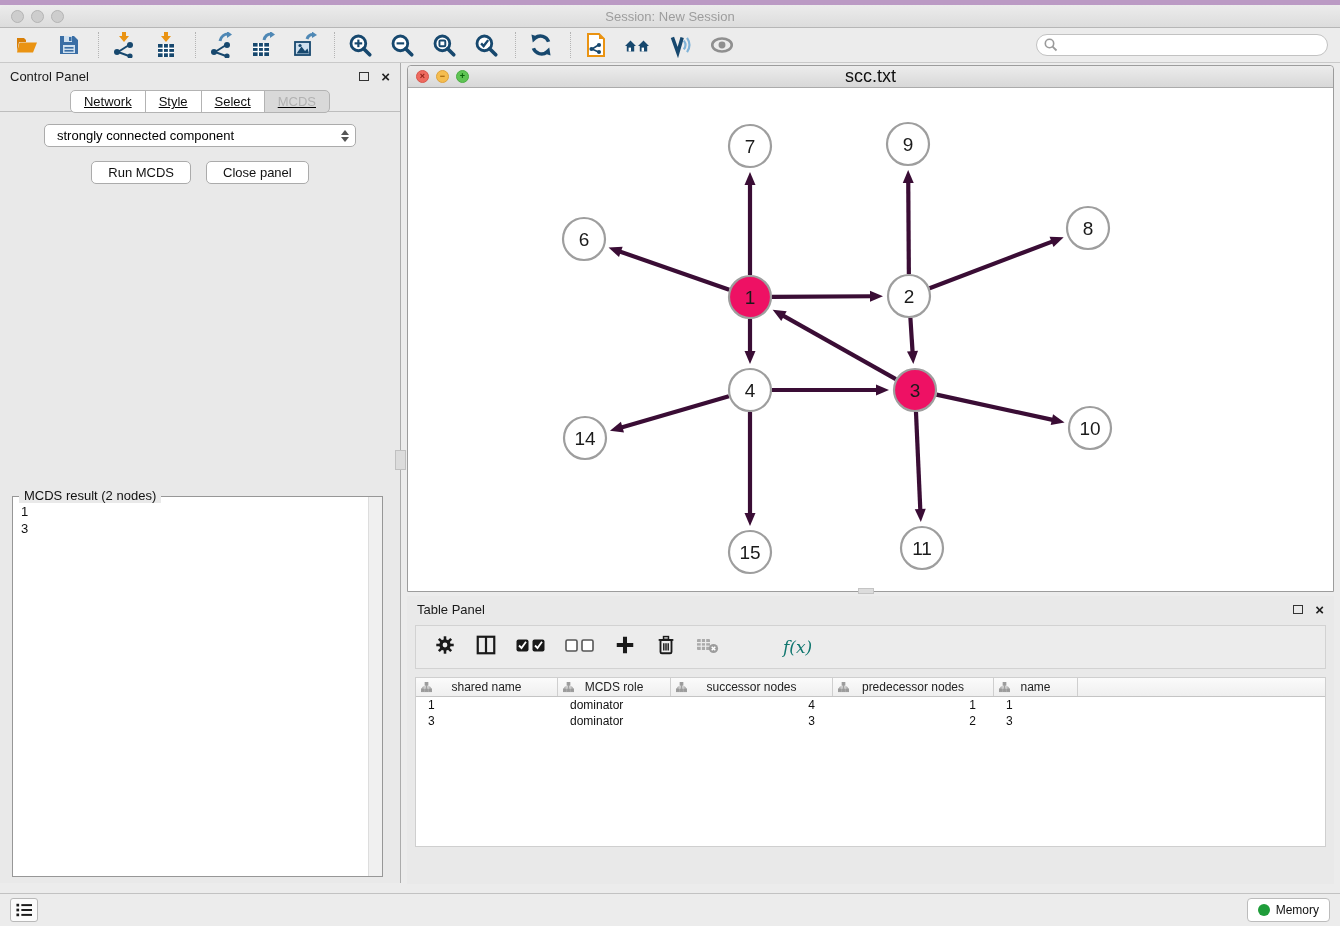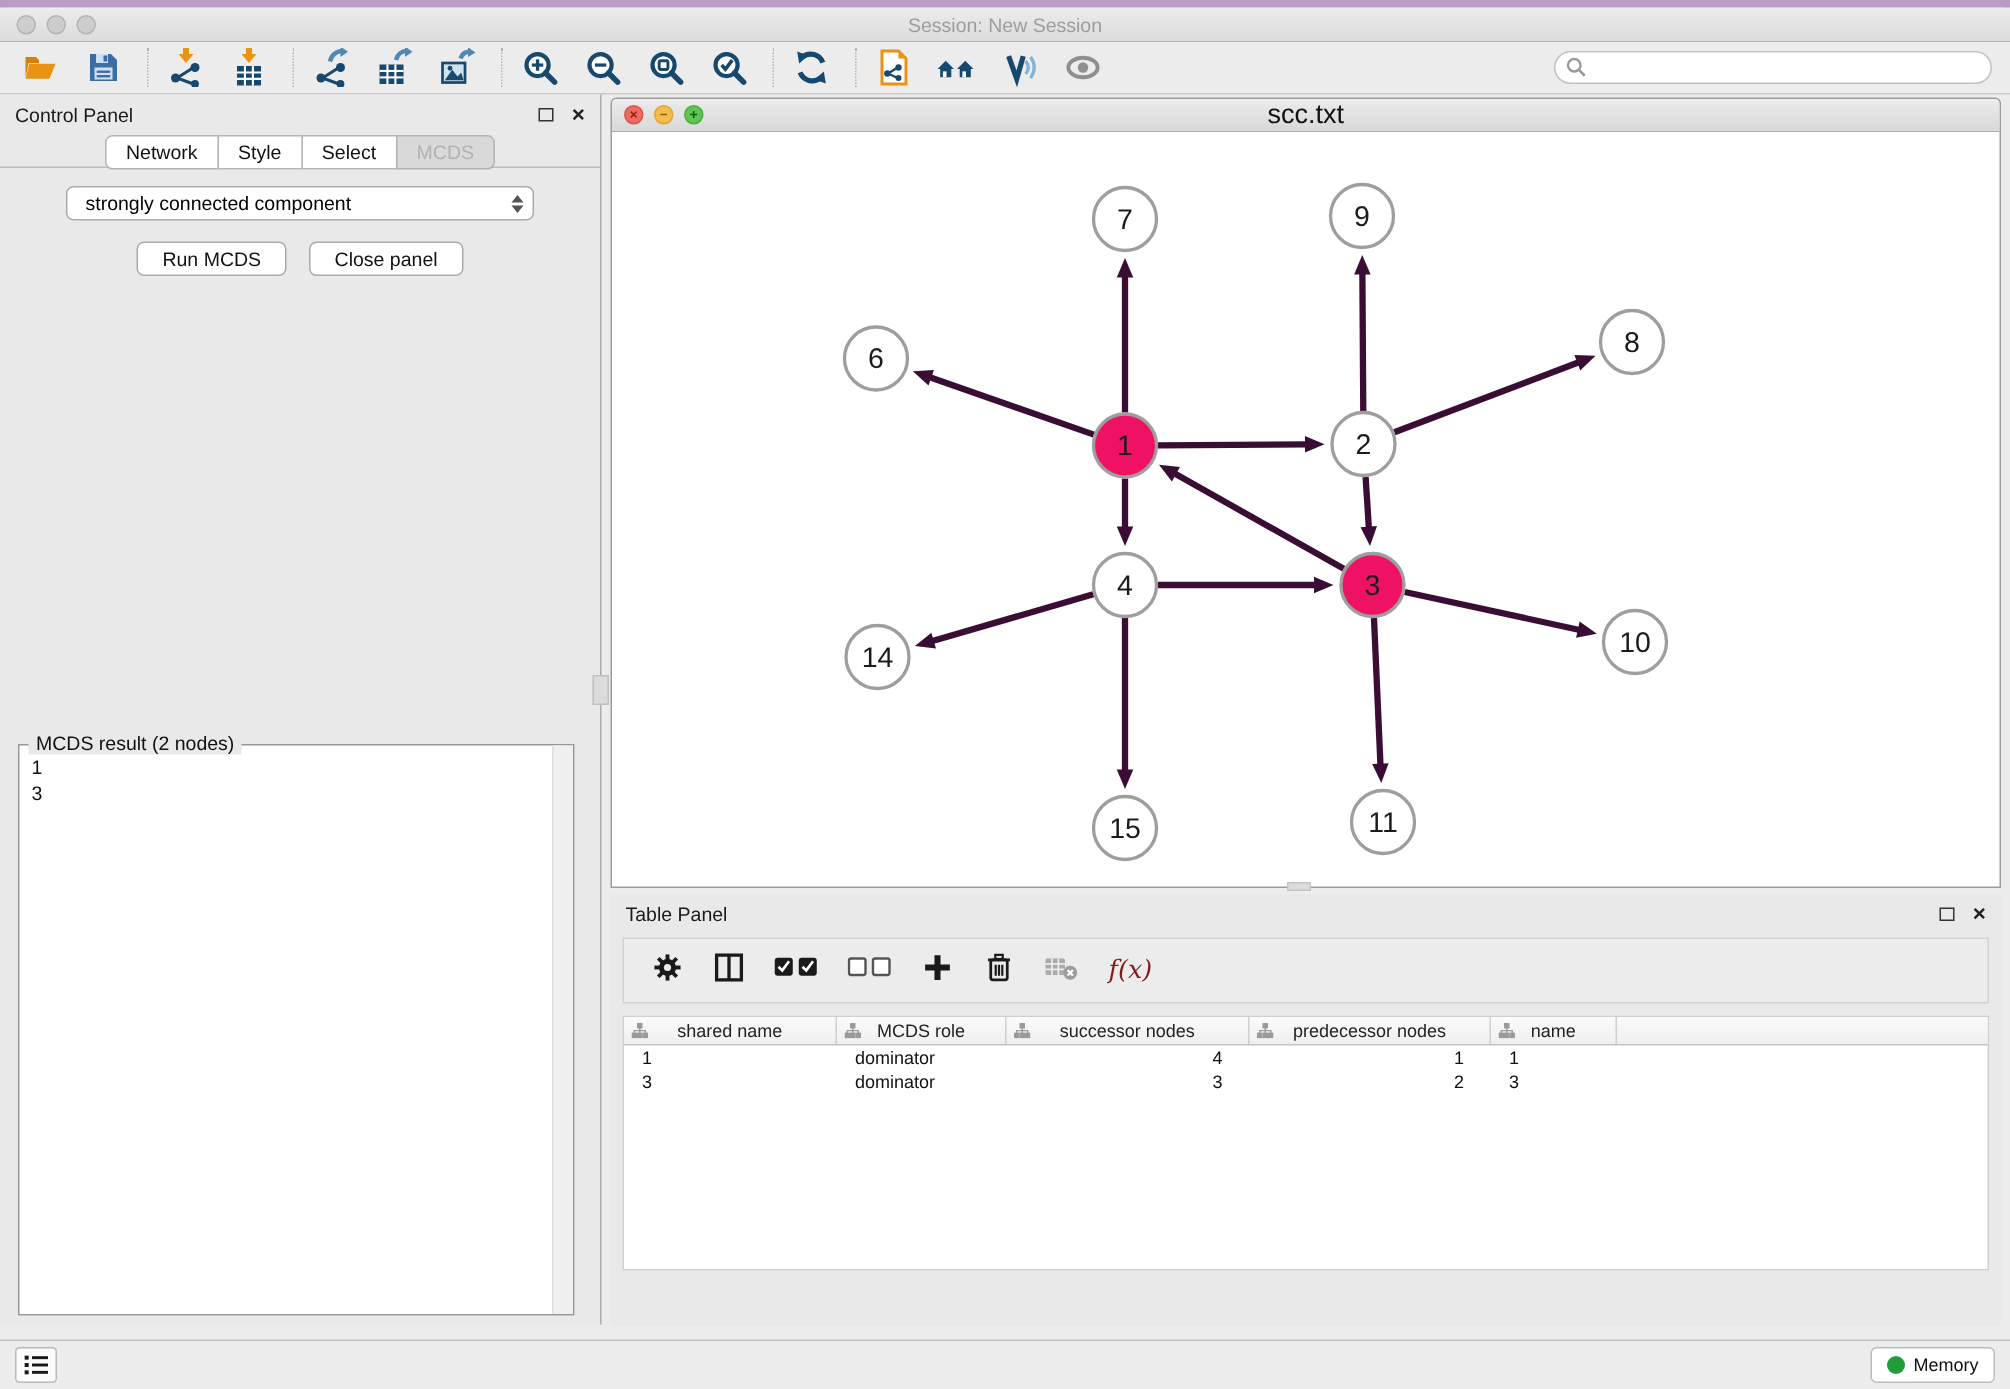--- a/index.html
+++ b/index.html
@@ -18,21 +18,21 @@
   .tb-sep { width:1px; height:26px; border-left:1px dotted #b4b4b4; margin:0 10px 0 2px; }
   #search-wrap { margin-left:auto; margin-right:12px; width:292px; height:22px; background:#fff; border:1px solid #c2c2c2; border-radius:11px; display:flex; align-items:center; padding-left:6px; }
   #search-wrap input { border:none; outline:none; flex:1; height:18px; font-size:12px; background:transparent; }
 
   
   #control-panel { left:0; top:63px; width:401px; height:820px; background:#e9e9e9; border-right:1px solid #ababab; }
   .panel-header { height:27px; display:flex; align-items:center; padding:0 10px; font-size:13px; color:#1a1a1a; }
   .panel-header .spacer { flex:1; }
   .float-icon { width:10px; height:9px; border:1.5px solid #333; margin-right:12px; }
   .close-icon { font-size:15px; font-weight:900; color:#222; line-height:1; }
-  .tabs-row { display:flex; justify-content:center; position:relative; z-index:2; }
+  .tabs-row { display:flex; justify-content:center; position:relative; z-index:2;text-decoration:underline; }
   .tab { padding:3px 13px; font-size:13px; color:#111; background:#fff; border:1px solid #b3b3b3; margin-left:-1px; }
   .tab:first-child { border-radius:5px 0 0 5px; margin-left:0; }
   .tab:last-child { border-radius:0 5px 5px 0; }
   .tab.active { background:#d9d9d9; color:#b2b2b2; }
   #cp-body { position:absolute; left:0; top:49px; width:400px; height:771px; border-top:1px solid #bdbdbd; margin-top:-1px; }
   #opt-label { margin-top:28px; text-align:center; font-size:13px; color:#111; }
   #criterion-select { margin:12px auto 0 auto; width:312px; height:23px; background:#fff; border:1px solid #ababab; border-radius:5px; display:flex; align-items:center; padding:0 6px 0 12px; }
   #criterion-select .val { font-size:13px; flex:1; }
   .stepper { display:flex; flex-direction:column; align-items:center; justify-content:center; gap:2px; }
   .stepper .up { width:0; height:0; border-left:4px solid transparent; border-right:4px solid transparent; border-bottom:5px solid #555; }
@@ -53,21 +53,21 @@
   #net-titlebar { height:22px; background:linear-gradient(#ececec,#d8d8d8); border-bottom:1px solid #ababab; border-radius:4px 4px 0 0; position:relative; display:flex; align-items:center; padding-left:8px; }
   .tl { width:13px; height:13px; border-radius:50%; margin-right:7px; display:flex; align-items:center; justify-content:center; font-size:9px; font-weight:bold; line-height:1; }
   .tl-red { background:#ee6a5f; border:1px solid #d8554b; color:#8c1d14; }
   .tl-yellow { background:#f5bd4f; border:1px solid #dfa33c; color:#985a00; }
   .tl-green { background:#5fc454; border:1px solid #4aad42; color:#0a630b; }
   #net-title { position:absolute; left:0; right:0; text-align:center; font-size:18px; color:#111; }
 
   
   #table-panel { left:407px; top:596px; width:927px; height:288px; background:#e9e9e9; }
   #tp-toolbar { margin:2px 8px 0 8px; height:44px; background:#ececec; border:1px solid #d2d2d2; display:flex; align-items:center; padding-left:18px; gap:19px; }
-  .fx { font-family:"DejaVu Serif","Liberation Serif",serif; font-style:italic; font-size:17px; color:#7f1d1d; }
+  .fx { font-family:"DejaVu Serif","Liberation Serif",serif; font-style:italic; font-size:17px; color:#0f766e;margin-left:44px; }
   #tp-table { margin:8px 8px 0 8px; width:911px; height:170px; background:#fff; border:1px solid #cfcfcf; }
   #tp-head { display:flex; height:19px; border-bottom:1px solid #c4c4c4; background:linear-gradient(#fbfbfb,#efefef); }
   .th { position:relative; display:flex; align-items:center; justify-content:center; font-size:12px; color:#222; border-right:1px solid #cfcfcf; }
   .th svg { position:absolute; left:5px; }
   .tr { display:flex; height:16px; font-size:12px; color:#111; align-items:center; }
   .td { overflow:hidden; white-space:nowrap; }
   .td.l { text-align:left; padding-left:12px; }
   .td.r { text-align:right; padding-right:18px; }
   #tp-tabs { position:absolute; left:0; right:0; bottom:8px; display:flex; justify-content:center; }
 

